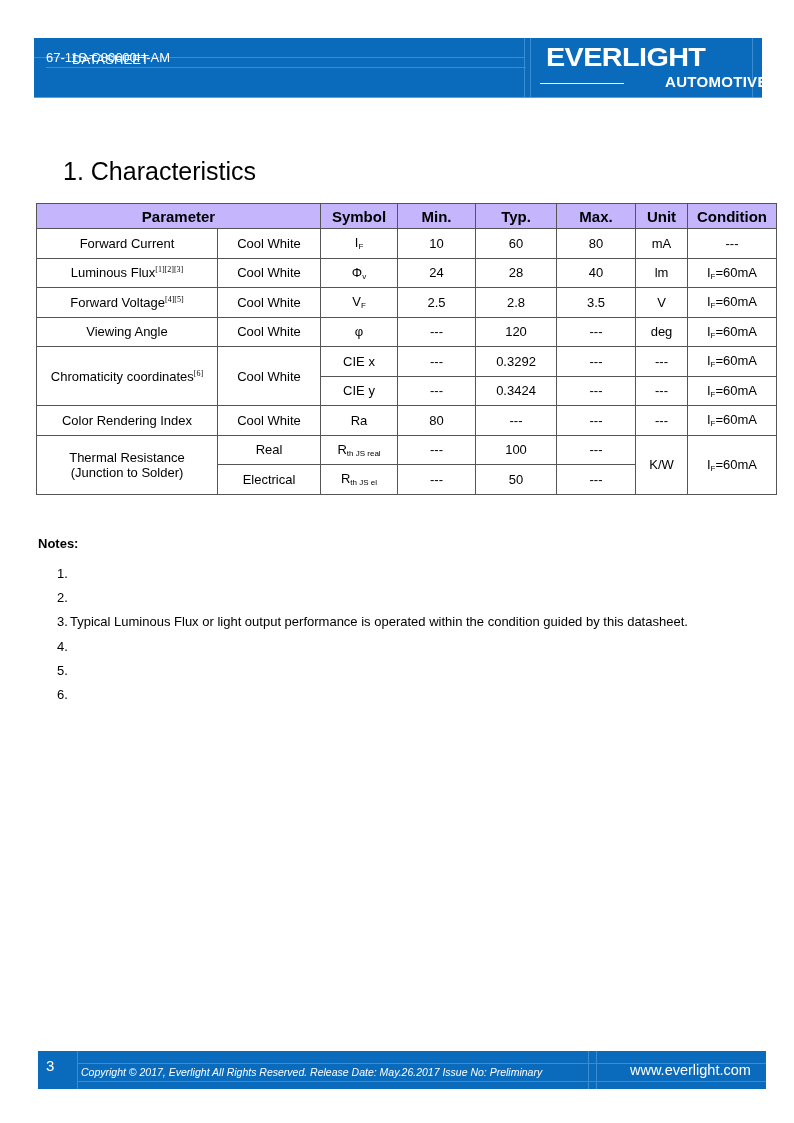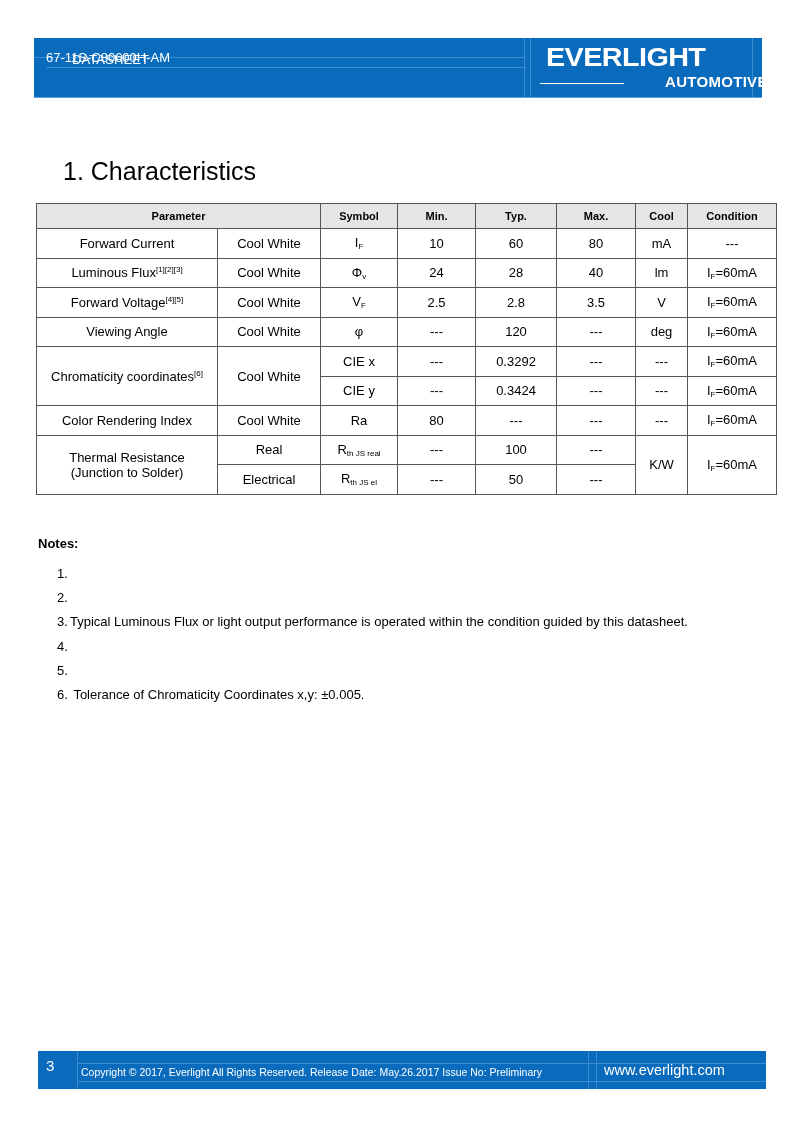--- a/index.html
+++ b/index.html
@@ -17,38 +17,38 @@
   .hdr .autoline { position:absolute; left:506px; top:45px; width:84px; height:1px; background:#fff; }
   .hdr .bottomline { position:absolute; left:0; top:59px; width:728px; height:1px; background:#5aa0db; }
 
   
   .title { position:absolute; left:63px; top:157px; font-size:25px; font-weight:normal; }
 
   
   table.spec { position:absolute; left:36px; top:203px; width:740px; border-collapse:collapse;
                font-size:13px; table-layout:fixed; }
   table.spec th, table.spec td { border:1.5px solid #555; text-align:center; padding:0; }
-  table.spec th { background:#e5e5e5; height:24px; font-weight:bold; font-size:11px; }
+  table.spec th { background:#c4b5fd; height:24px; font-weight:bold; font-size:15px; }
   table.spec td { height:28.5px; }
   table.spec tr.last td { border-bottom:1.5px solid #555; }
   sub { font-size:8px; vertical-align:-2px; }
-  sup { font-size:8px; vertical-align:5px; line-height:0; }
+  sup { font-size:8px; vertical-align:5px; line-height:0;font-family:Liberation Serif, serif; }
 
   
   .notes-title { position:absolute; left:38px; top:536px; font-size:13px; font-weight:bold; }
   .notes { position:absolute; left:57px; top:566px; font-size:13px; }
   .notes .n { height:24.2px; display:flex; }
   .notes .num { width:13px; }
 
   
   .ftr { position:absolute; left:38px; top:1051px; width:728px; height:38px; background:#0a6bbd; }
   .ftr .gl { position:absolute; background:#3b8bd0; }
   .ftr .pg { position:absolute; left:8px; top:6px; font-size:15px; color:#fff; }
-  .ftr .copy { position:absolute; left:43px; top:15px; font-size:10.5px; color:#fff; }
-  .ftr .web { position:absolute; left:566px; top:11px; font-size:14.5px; color:#fff; }
+  .ftr .copy { position:absolute; left:43px; top:15px; font-size:10.5px; color:#fff;font-style:italic; }
+  .ftr .web { position:absolute; left:592px; top:11px; font-size:14.5px; color:#fff; }
 </style>
 </head>
 <body>
 
 <div class="hdr">
   <div class="gl" style="left:0;top:19px;width:490px;height:1px;"></div>
   <div class="gl" style="left:490px;top:0;width:1px;height:60px;"></div>
   <div class="gl" style="left:496px;top:0;width:1px;height:60px;"></div>
   <div class="gl" style="left:718px;top:0;width:1px;height:60px;"></div>
   <div class="gl" style="left:12px;top:29px;width:480px;height:1px;"></div>
@@ -73,21 +73,21 @@
       <col style="width:52px">
       <col style="width:89px">
   </colgroup>
   <tbody>
       <tr>
     <th colspan="2">Parameter</th>
     <th>Symbol</th>
     <th>Min.</th>
     <th>Typ.</th>
     <th>Max.</th>
-    <th>Cool</th>
+    <th>Unit</th>
     <th>Condition</th>
   </tr>
 
   <tr>
     <td><span>Forward Current</span></td>
     <td>Cool White</td>
     <td><span>I</span><sub>F</sub></td>
     <td>10</td>
     <td>60</td>
     <td>80</td>
@@ -194,21 +194,20 @@
       <span>Typical Luminous Flux or light output performance is operated within the condition guided by this datasheet.</span>
     </div>
   <div class="n">
       <span class="num">4.</span>
     </div>
   <div class="n">
       <span class="num">5.</span>
     </div>
   <div class="n">
       <span class="num">6.</span>
-      <span style="white-space:pre"> Tolerance of Chromaticity Coordinates x,y: ±0.005.</span>
     </div>
 </div>
 
 <div class="ftr">
   <div class="gl" style="left:39px;top:0;width:1px;height:38px;"></div>
   <div class="gl" style="left:39px;top:12px;width:689px;height:1px;"></div>
   <div class="gl" style="left:39px;top:30px;width:689px;height:1px;"></div>
   <div class="gl" style="left:550px;top:0;width:1px;height:38px;"></div>
   <div class="gl" style="left:558px;top:0;width:1px;height:38px;"></div>
   <div class="pg">3</div>

